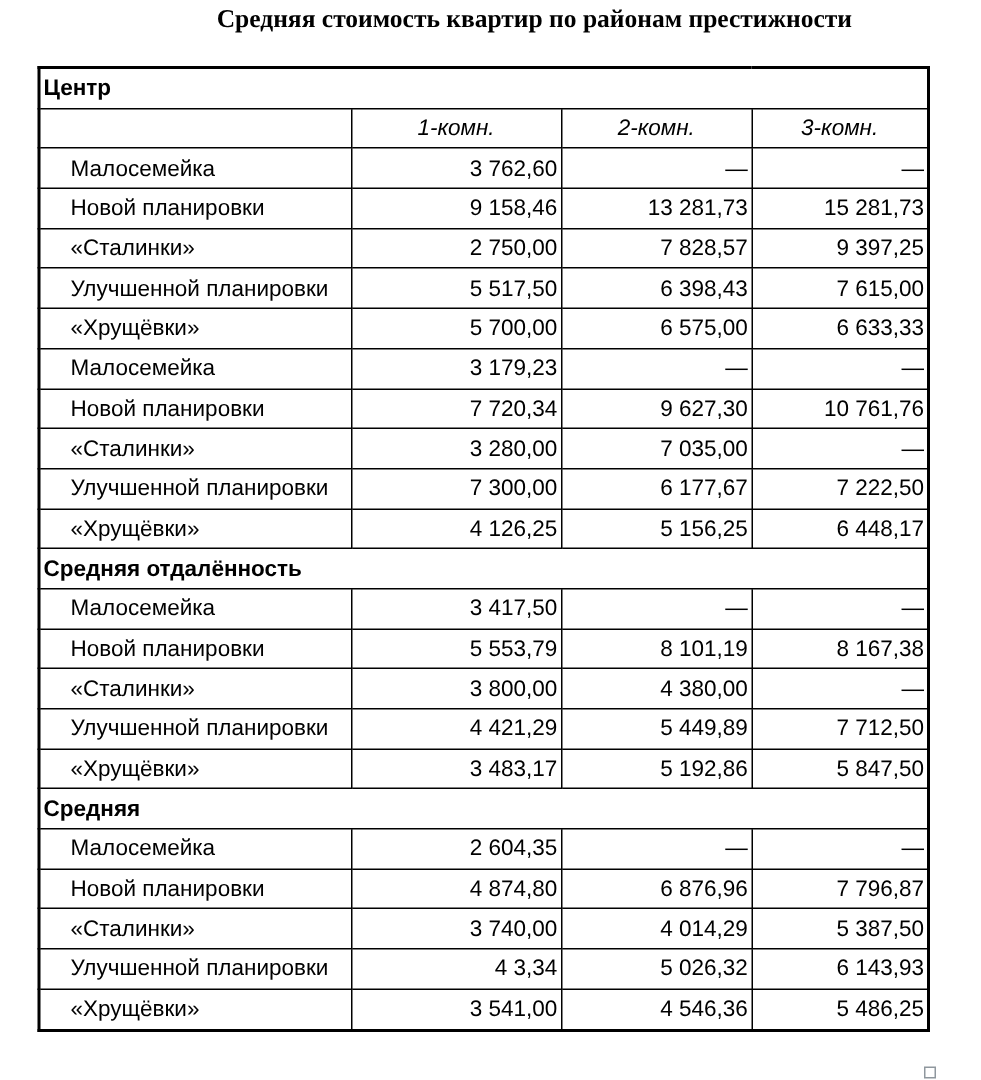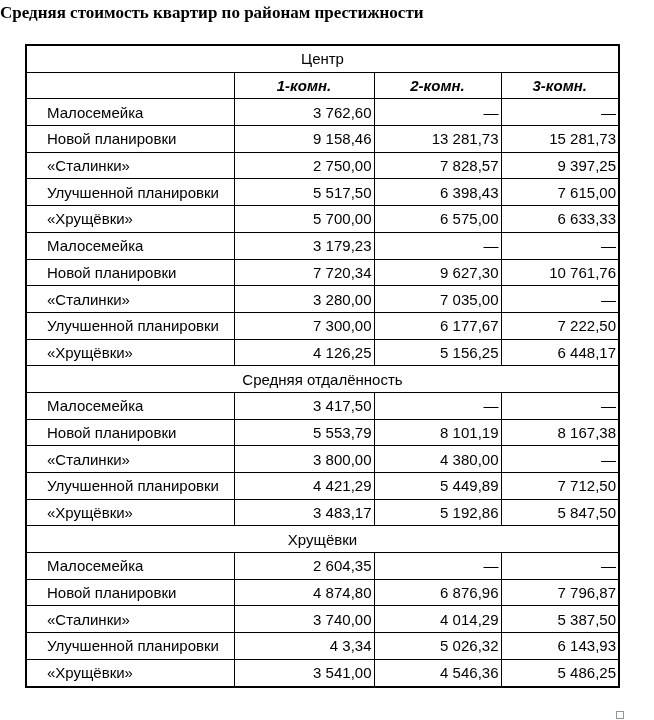--- a/index.html
+++ b/index.html
@@ -9,21 +9,21 @@
     height: 720px;
     background: #ffffff;
     overflow: hidden;
     color: #000;
   }
   .doc-title {
     position: absolute;
     top: 3px;
     left: 0;
     width: 568px;
-    text-align: left;
+    text-align: right;
     font-family: "Liberation Serif", serif;
     font-weight: 700;
     font-size: 17px;
     line-height: 19px;
     color: #000;
   }
   table.price-table {
     position: absolute;
     left: 25px;
     top: 44px;
@@ -36,25 +36,25 @@
   }
   .price-table td {
     border: 1px solid #000;
     height: 25.7px;
     padding: 0 2px;
     white-space: nowrap;
     overflow: hidden;
     vertical-align: middle;
   }
   .section-row td {
+    font-weight: 700;
+    text-align: left;
+  }
+  .colhead-row td {
     font-weight: 400;
-    text-align: center;
-  }
-  .colhead-row td {
-    font-weight: 700;
     font-style: italic;
     text-align: center;
   }
   td.label {
     text-align: left;
     padding-left: 20px;
   }
   td.num {
     text-align: right;
   }
@@ -183,21 +183,21 @@
       <td class="num">7 712,50</td>
     </tr>
     <tr class="data-row">
       <td class="label">«Хрущёвки»</td>
       <td class="num">3 483,17</td>
       <td class="num">5 192,86</td>
       <td class="num">5 847,50</td>
     </tr>
 
     <tr class="section-row">
-      <td colspan="4">Хрущёвки</td>
+      <td colspan="4">Средняя</td>
     </tr>
     <tr class="data-row">
       <td class="label">Малосемейка</td>
       <td class="num">2 604,35</td>
       <td class="num">—</td>
       <td class="num">—</td>
     </tr>
     <tr class="data-row">
       <td class="label">Новой планировки</td>
       <td class="num">4 874,80</td>

